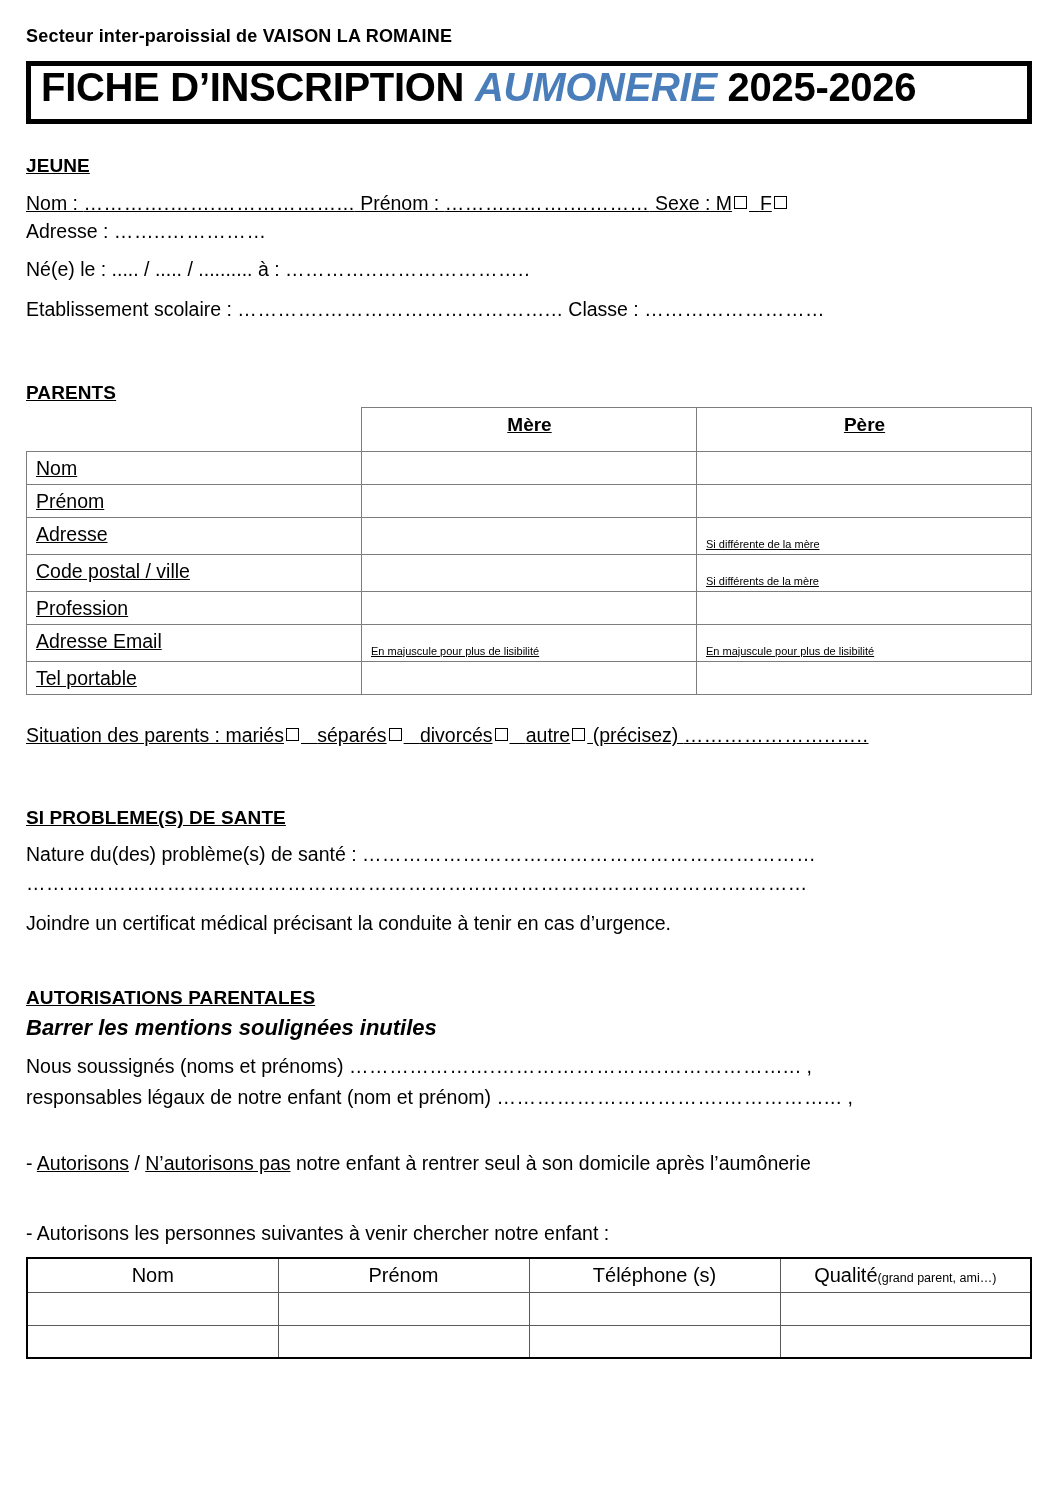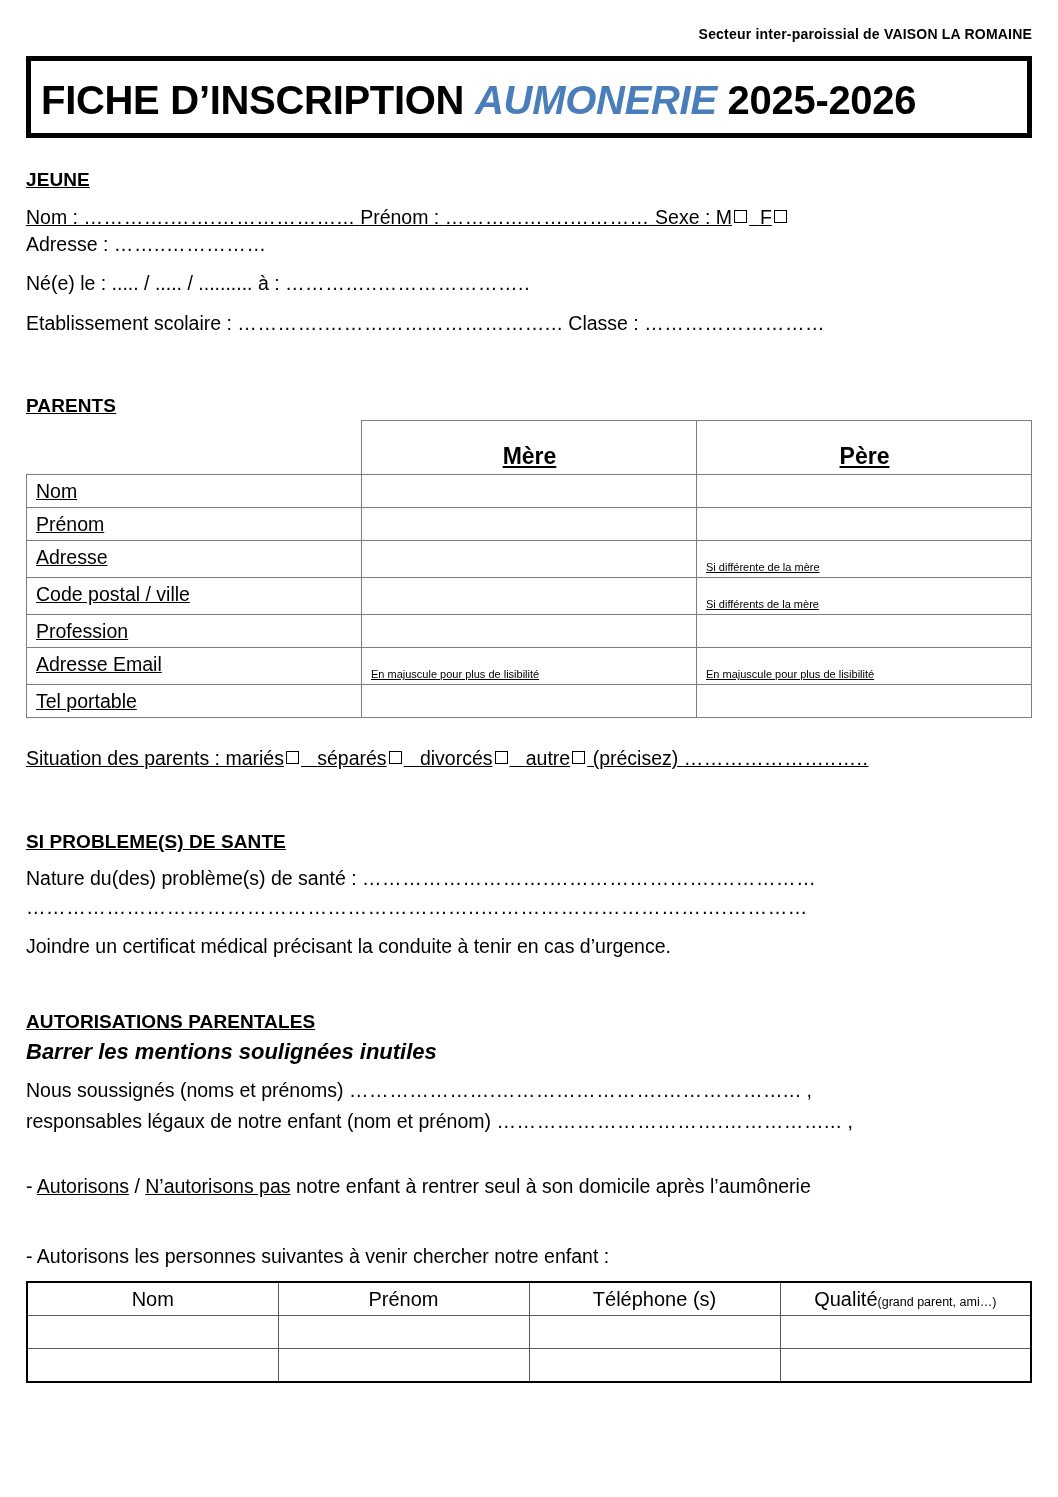--- a/index.html
+++ b/index.html
@@ -18,31 +18,31 @@
   .page {
     width: 1058px;
     height: 1497px;
     box-sizing: border-box;
     padding: 0 26px;
     position: relative;
   }
 
   
   .doc-subtitle {
-    text-align: right;
-    font-size: 14px;
+    text-align: left;
+    font-size: 18px;
     font-weight: bold;
     letter-spacing: 0.2px;
     padding-top: 27px;
     line-height: 1.1;
   }
   .title-box {
     margin-top: 14px;
     border: 5px solid #000;
-    padding: 18px 10px 10px 10px;
+    padding: 0 10px 10px 10px;
     box-sizing: border-box;
   }
   .title-line {
     font-size: 40px;
     font-weight: bold;
     line-height: 1.08;
     white-space: nowrap;
     letter-spacing: -0.3px;
   }
   .title-accent {
@@ -98,24 +98,24 @@
   table.parents td.lbl {
     font-size: 19.5px;
     width: 209px;
     white-space: nowrap;
   }
   table.parents td.corner {
     border: none;
   }
   table.parents td.hcell {
     text-align: center;
-    font-size: 23px;
+    font-size: 19px;
     font-weight: bold;
     height: 44px;
-    padding-top: 22px;
+    padding-top: 6px;
   }
   table.parents td.val {
     font-size: 11px;
     color: #000;
     padding-top: 20px;
     border-radius: 6px;
   }
 
   .situation { margin-top: 27px; }
 

